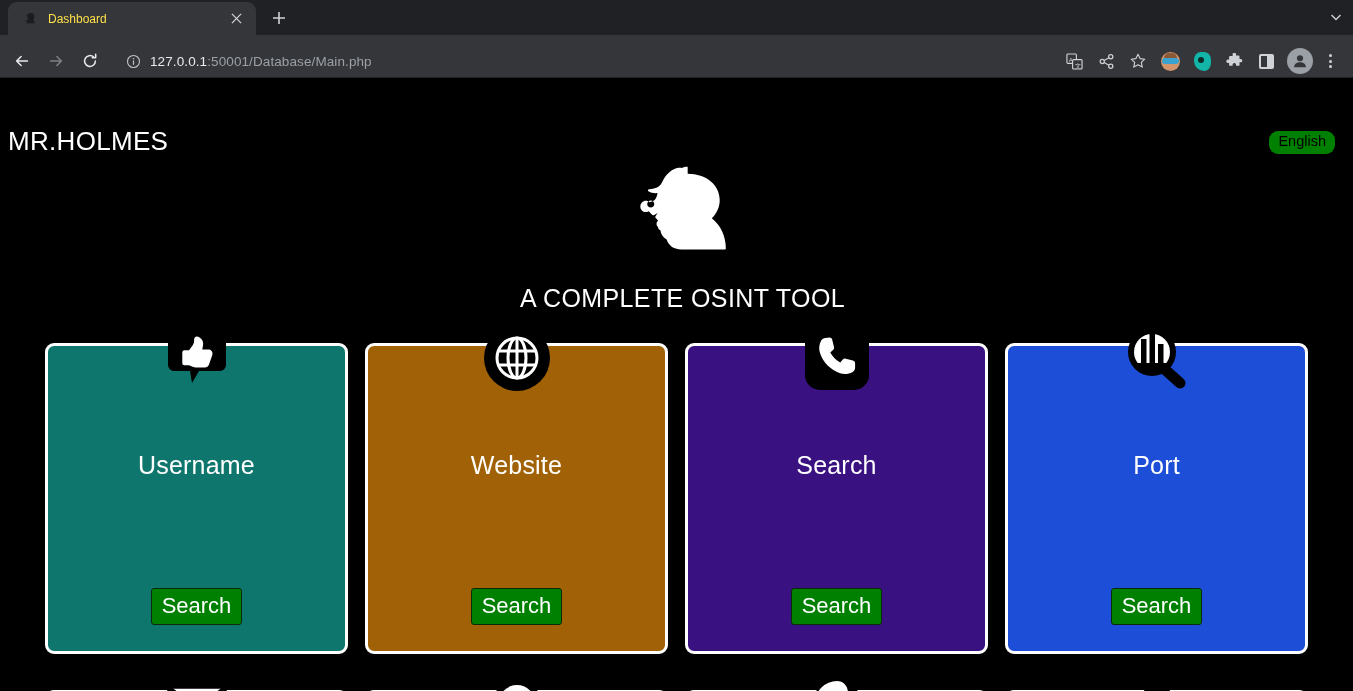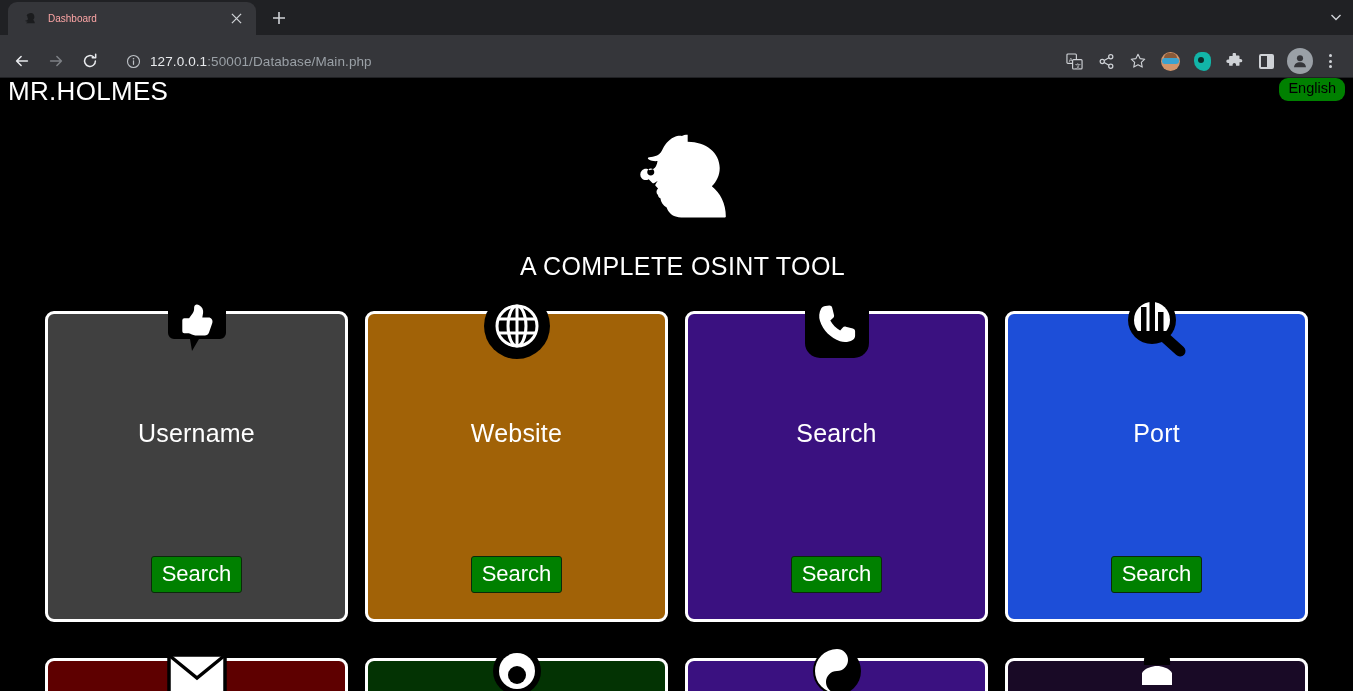--- a/index.html
+++ b/index.html
@@ -32,22 +32,22 @@
     gap: 9px;
     position: relative;
   }
   .tab-favicon {
     width: 17px; height: 17px;
     flex: 0 0 17px;
     display: flex; align-items: center; justify-content: center;
   }
   .tab-title {
     flex: 1 1 auto;
-    color: #fca5a5;
-    font-size: 10px;
+    color: #fde047;
+    font-size: 12px;
     white-space: nowrap;
     overflow: hidden;
     text-overflow: ellipsis;
   }
   .tab-close {
     width: 20px; height: 20px;
     flex: 0 0 20px;
     display: flex; align-items: center; justify-content: center;
     color: #cfd2d6;
     font-size: 14px;
@@ -152,23 +152,24 @@
   .page {
     flex: 1 1 auto;
     background: #000000;
     position: relative;
     overflow: hidden;
   }
 
   .site-header {
     height: 44px;
     display: flex;
-    align-items: flex-start;
+    align-items: flex-end;
     justify-content: space-between;
-    padding: 0 8px 0 8px;
+    padding: 0 18px 0 8px;
+    margin-top: 32px;
   }
   .brand {
     color: #ffffff;
     font-size: 26px;
     letter-spacing: .3px;
     line-height: 1;
   }
   .lang-badge {
     background: #008000;
     color: #000000;
@@ -359,21 +360,21 @@
           <svg width="104" height="104" viewBox="0 0 100 100" aria-hidden="true">
             <path fill="#ffffff" d="M54.5 8.5c-2.5 0-4.2.4-5.6 1.1-2.1-.3-4.8-.1-7.6 1.2-5.6 2.6-9 7.6-11.3 12.2-1.6 3.2-3.3 4.6-5.7 5.6-2.2.9-4.4 1.1-6.7 1.5-1.6.3-1.9 1.4-.5 2.2 2.1 1.2 5.3 1.7 8.4 1.4-.2 1.7-.6 3.3-1.4 4.7-1.4 2.5-3.3 3.3-5.1 3.6-.5.1-.9.3-1.1.6-1.9-1.9-5.3-2-7.4.1-2.1 2.1-2.1 5.6 0 7.7 1.8 1.8 4.5 2 6.5.7l3.6 3.6c.5.5 1.2.6 1.8.2l3.1-2-1.9 3c-.4.6-.3 1.4.2 1.9l2.2 2.2c-1.9 1.5-2 4.6-.1 6.3.2 1.3 1 2.5 2.3 3.1l.1.1c.3 3.6 2.5 6.9 6 8.8 1.2 4 4.4 7.3 8.7 8.8 1.8.6 3.6.9 5.3.9h42c.5 0 .9-.4.9-.9 0-12.3-5.4-22.8-13.5-29.1 4.7-4.4 7.6-10.6 7.6-17.5 0-14.7-13-25.4-30.8-25.4z M22.4 44.3c0 1.9-1.5 3.4-3.4 3.4s-3.4-1.5-3.4-3.4 1.5-3.4 3.4-3.4 3.4 1.5 3.4 3.4z"></path>
           </svg>
         </span>
       </div>
       <div class="tagline">A COMPLETE OSINT TOOL</div>
     </div>
 
     <div class="card-grid">
 
-      <div class="card" style="background:#404040;">
+      <div class="card" style="background:#0f766e;">
         <div class="card-icon">
           <svg width="62" height="62" viewBox="0 0 62 62" aria-hidden="true">
             <path fill="#000000" d="M8 4h46a6 6 0 0 1 6 6v28a6 6 0 0 1-6 6H33l-7 12-2-12H8a6 6 0 0 1-6-6V10a6 6 0 0 1 6-6z"></path>
             <path fill="#ffffff" d="M30.5 9.5c-1.8.4-2.5 2-2.4 3.8.1 1.9-.3 3.4-1.4 4.9l-3.6 5h-4.8a2 2 0 0 0-2 2v11a2 2 0 0 0 2 2h4.4c.6 0 1.1.2 1.6.5 2 1.2 4.3 1.8 6.7 1.8h7.8c1.9 0 3.6-1.2 4.2-3l3.3-9.6c.9-2.7-1-5.4-3.8-5.4h-6.2l.8-4.6c.5-3-.9-6-3.9-7.7-.9-.5-1.9-.9-2.7-.7z"></path>
           </svg>
         </div>
         <div class="card-title">Username</div>
         <div class="card-spacer"></div>
         <button class="search-btn">Search</button>
       </div>

